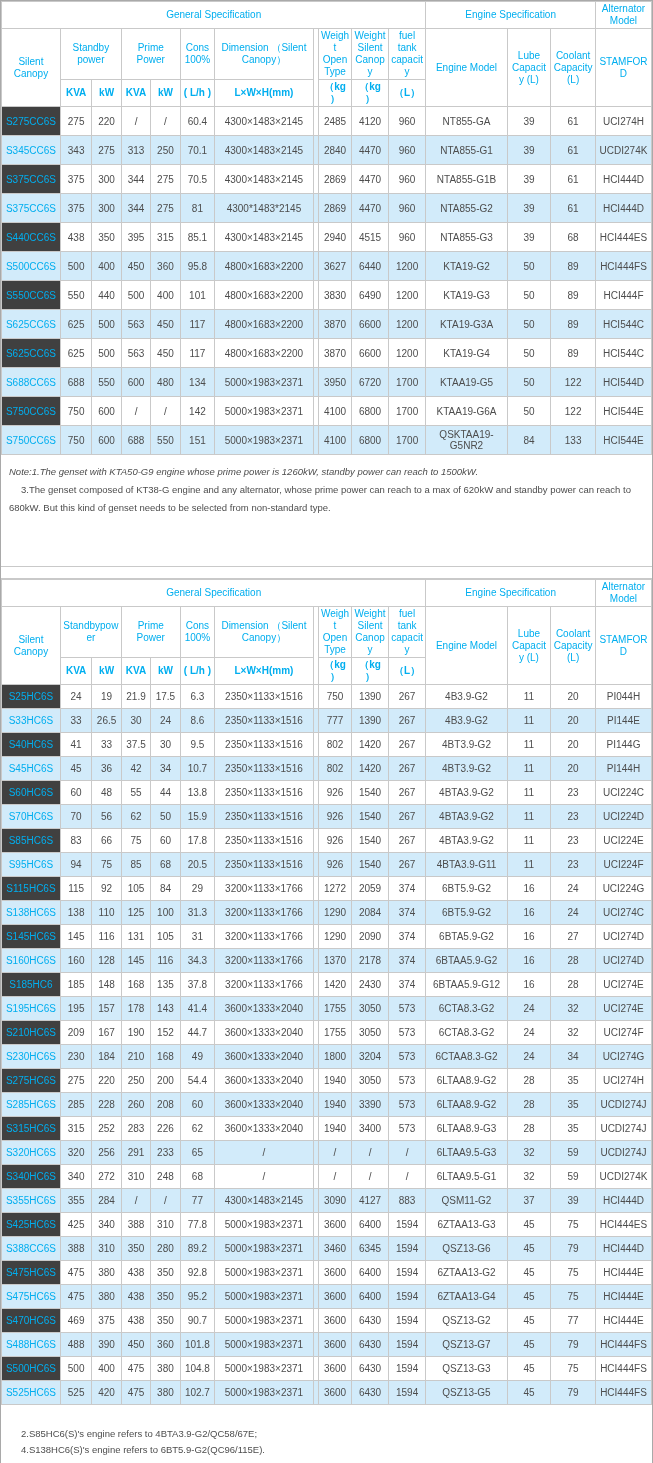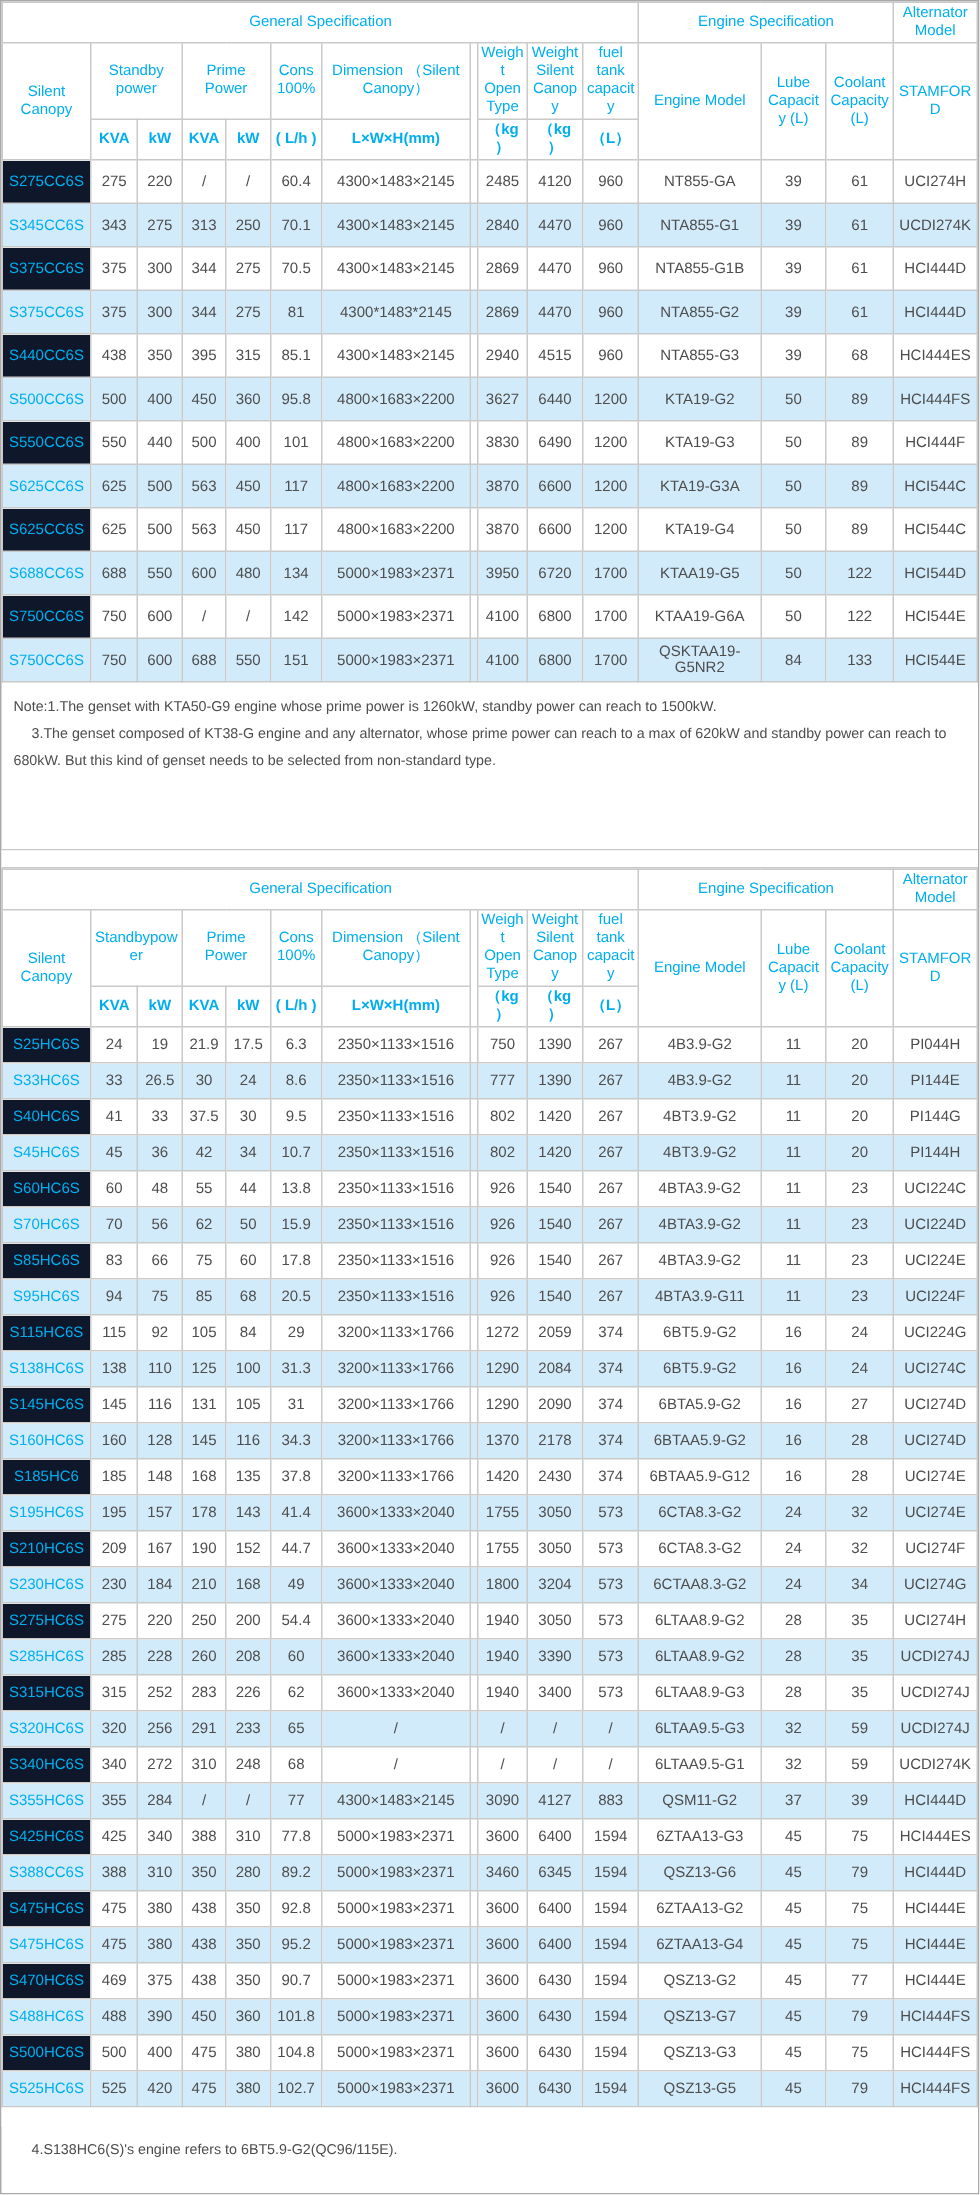--- a/index.html
+++ b/index.html
@@ -36,34 +36,34 @@
     line-height: 12px;
   }
   table.spec thead tr.h1 th { height: 27px; }
   table.spec thead tr.h2 th { height: 37px; }
   table.spec thead tr.h3 th { height: 21px; font-weight: bold; }
   table.t1 tbody td { height: 29px; }
   table.t2 tbody td { height: 24px; }
   table.spec tbody td { color: #4d4d4d; }
   table.spec tbody tr:nth-child(even) td { background: #d2ebfa; }
   table.spec tbody td.model {
-    background: #0f172a;
+    background: #404040;
     color: #00aeef;
     cursor: pointer;
   }
   .notes {
     font-size: 9.5px;
     line-height: 18px;
     padding: 8px 8px 10px 8px;
     color: #4d4d4d;
   }
   .notes.nb1 { border-bottom: 1px solid #c9c9c9; min-height: 112px; }
   .notes.nb2 { line-height: 16px; padding-top: 8px; }
   .notes div { text-indent: 12px; }
-  .notes div.first { text-indent: 0; }
+  .notes div.first { text-indent: 0; font-style: italic; }
   .spacer { height: 12px; border-bottom: 1px solid #c9c9c9; background:#fff; }
   .spacer.s2 { border-bottom: none; height: 13px; }
 </style>
 </head>
 <body>
 
 <div class="page">
 
   <table class="spec t1">
     <colgroup>
@@ -892,16 +892,17 @@
           <td>45</td>
           <td>79</td>
           <td>HCI444FS</td>
         </tr>
       </tbody>
   </table>
 
   <div class="spacer s2"></div>
 
   <div class="notes nb2">
+    <div>2.S85HC6(S)'s engine refers to 4BTA3.9-G2/QC58/67E;</div>
     <div>4.S138HC6(S)'s engine refers to 6BT5.9-G2(QC96/115E).</div>
   </div>
 
 </div>
 
 </body></html>

